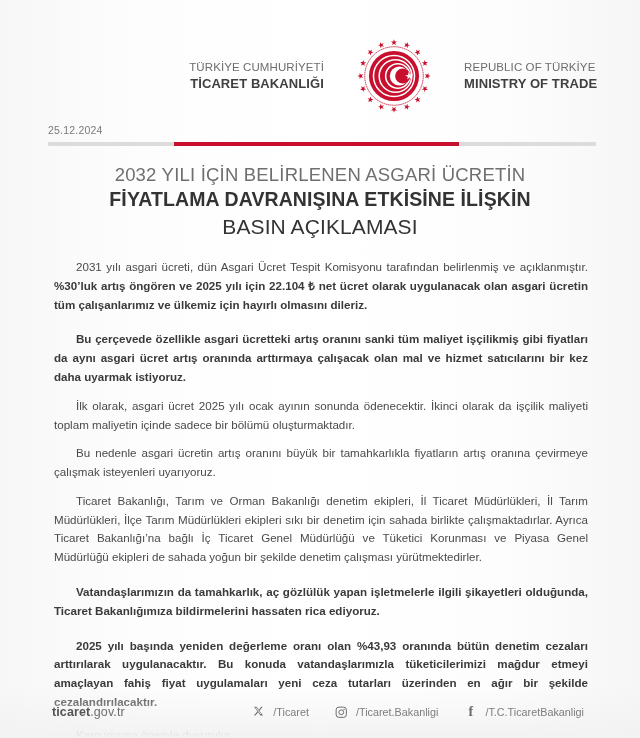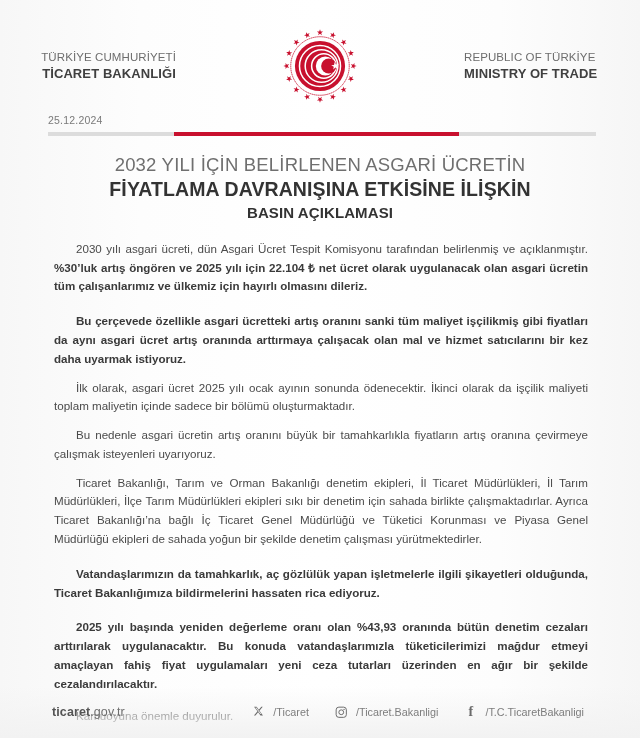--- a/index.html
+++ b/index.html
@@ -22,22 +22,22 @@
     position: relative;
     background:
       linear-gradient(to right, #f7f7f7 0%, #fdfdfd 22%, #ffffff 50%, #fdfdfd 78%, #f6f6f6 100%);
     box-sizing: border-box;
   }
 
   
   .masthead {
     display: flex;
     align-items: center;
-    justify-content: space-between;
-    padding-top: 28px;
+    justify-content: flex-end;
+    padding-top: 38px;
     gap: 16px;
   }
   .mast-tr {
     text-align: right;
     width: 176px;
     padding-right: 16px;
     line-height: 1.18;
   }
   .mast-en {
     text-align: left;
@@ -108,22 +108,22 @@
     line-height: 1.32;
   }
   .title-2 {
     font-size: 19.5px;
     font-weight: bold;
     color: #333333;
     letter-spacing: .1px;
     line-height: 1.32;
   }
   .title-3 {
-    font-size: 15px;
-    font-weight: bold;
+    font-size: 21px;
+    font-weight: normal;
     color: #333333;
     letter-spacing: .1px;
     line-height: 1.38;
   }
 
   
   .body-block {
     margin-top: 16px;
     padding: 0 52px 0 54px;
   }
@@ -306,21 +306,21 @@
   </div>
 
   <div class="title-block">
     <div class="title-1">2032 YILI İÇİN BELİRLENEN ASGARİ ÜCRETİN</div>
     <div class="title-2">FİYATLAMA DAVRANIŞINA ETKİSİNE İLİŞKİN</div>
     <div class="title-3">BASIN AÇIKLAMASI</div>
   </div>
 
   <div class="body-block">
 
-    <p class="para"><span>2030 yılı asgari ücreti, dün Asgari Ücret Tespit Komisyonu tarafından belirlenmiş ve açıklanmıştır. </span><b>%30’luk artış öngören ve 2025 yılı için 22.104 ₺ net ücret olarak uygulanacak olan asgari ücretin tüm çalışanlarımız ve ülkemiz için hayırlı olmasını dileriz.</b></p>
+    <p class="para"><span>2031 yılı asgari ücreti, dün Asgari Ücret Tespit Komisyonu tarafından belirlenmiş ve açıklanmıştır. </span><b>%30’luk artış öngören ve 2025 yılı için 22.104 ₺ net ücret olarak uygulanacak olan asgari ücretin tüm çalışanlarımız ve ülkemiz için hayırlı olmasını dileriz.</b></p>
 
     <p class="para bold">Bu çerçevede özellikle asgari ücretteki artış oranını sanki tüm maliyet işçilikmiş gibi fiyatları da aynı asgari ücret artış oranında arttırmaya çalışacak olan mal ve hizmet satıcılarını bir kez daha uyarmak istiyoruz.</p>
 
     <p class="para">İlk olarak, asgari ücret 2025 yılı ocak ayının sonunda ödenecektir. İkinci olarak da işçilik maliyeti toplam maliyetin içinde sadece bir bölümü oluşturmaktadır.</p>
 
     <p class="para">Bu nedenle asgari ücretin artış oranını büyük bir tamahkarlıkla fiyatların artış oranına çevirmeye çalışmak isteyenleri uyarıyoruz.</p>
 
     <p class="para">Ticaret Bakanlığı, Tarım ve Orman Bakanlığı denetim ekipleri, İl Ticaret Müdürlükleri, İl Tarım Müdürlükleri, İlçe Tarım Müdürlükleri ekipleri sıkı bir denetim için sahada birlikte çalışmaktadırlar. Ayrıca Ticaret Bakanlığı’na bağlı İç Ticaret Genel Müdürlüğü ve Tüketici Korunması ve Piyasa Genel Müdürlüğü ekipleri de sahada yoğun bir şekilde denetim çalışması yürütmektedirler.</p>
 
     <p class="para bold">Vatandaşlarımızın da tamahkarlık, aç gözlülük yapan işletmelerle ilgili şikayetleri olduğunda, Ticaret Bakanlığımıza bildirmelerini hassaten rica ediyoruz.</p>

